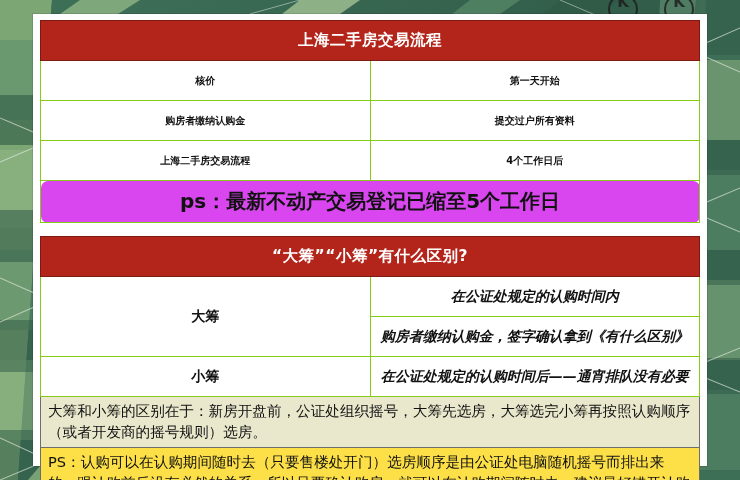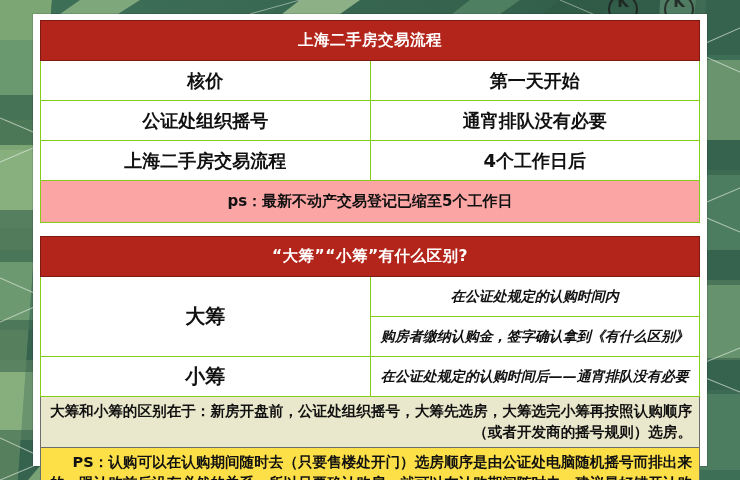--- a/index.html
+++ b/index.html
@@ -63,46 +63,47 @@
     background: #b3241a;
     color: #ffffff !important;
     font-size: 15.5px;
     height: 27px;
     letter-spacing: 0.5px;
     border-color: #7d1a12 !important;
   }
 
   .rowcell {
     height: 27px;
-    font-size: 18px;
+    font-size: 10px;
   }
 
   .psrow {
-    background: #fca5a5;
+    background: #d946ef;
     height: 29px;
-    font-size: 15px;
+    font-size: 20px;
+    border-radius: 7px;
   }
 
   .gap { height: 13px; }
 
-  .t2-label { width: 145px; font-size: 20px; height: 27px; }
+  .t2-label { width: 145px; font-size: 14px; height: 27px; }
   .t2-val   { font-size: 14px; height: 27px; font-style: italic; }
 
   
   .para {
     width: 660px;
     box-sizing: border-box;
     border: 1px solid #6d6d6a;
     border-top: none;
     padding: 4px 7px 5px 7px;
     font-size: 14.6px;
     line-height: 1.42;
     color: #111111;
-    text-align: right;
-    font-weight: 700;
+    text-align: left;
+    font-weight: 400;
   }
   .para-cream { background: #eae8cc; }
   .para-white { background: #fde047; }
 
   
   .wm {
     position: absolute;
     z-index: 1;
     width: 26px;
     height: 26px;
@@ -203,22 +204,22 @@
   <table class="blk">
     <tbody>
         <tr>
       <td class="hdr" colspan="2">上海二手房交易流程</td>
     </tr>
     <tr>
       <td class="rowcell" style="width:318px">核价</td>
       <td class="rowcell">第一天开始</td>
     </tr>
     <tr>
-      <td class="rowcell">公证处组织摇号</td>
-      <td class="rowcell">通宵排队没有必要</td>
+      <td class="rowcell">购房者缴纳认购金</td>
+      <td class="rowcell">提交过户所有资料</td>
     </tr>
     <tr>
       <td class="rowcell">上海二手房交易流程</td>
       <td class="rowcell">4个工作日后</td>
     </tr>
     <tr>
       <td class="psrow" colspan="2">ps：最新不动产交易登记已缩至5个工作日</td>
     </tr>
   </tbody>
     </table>

